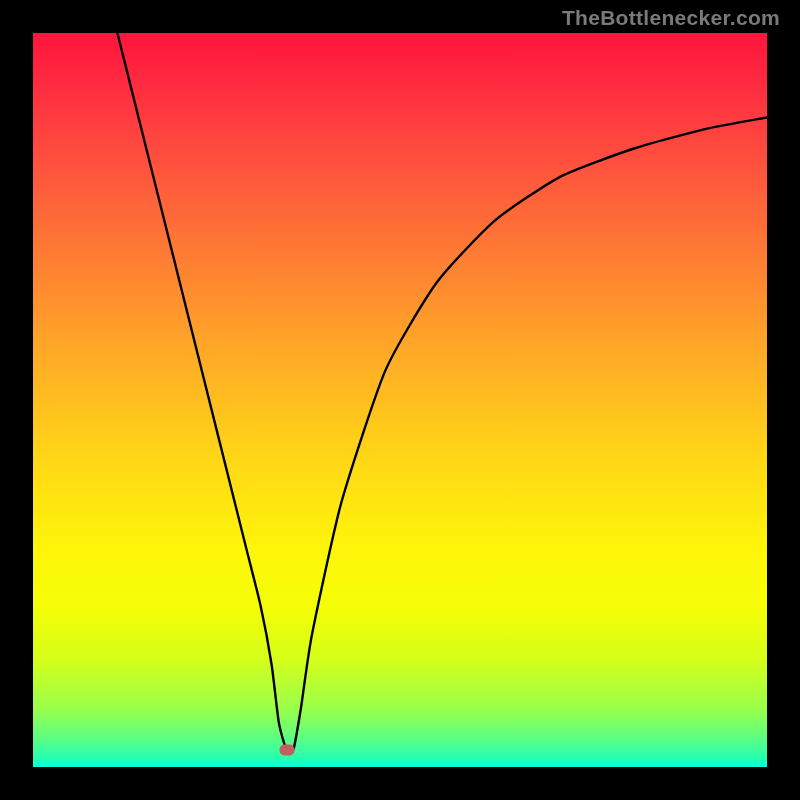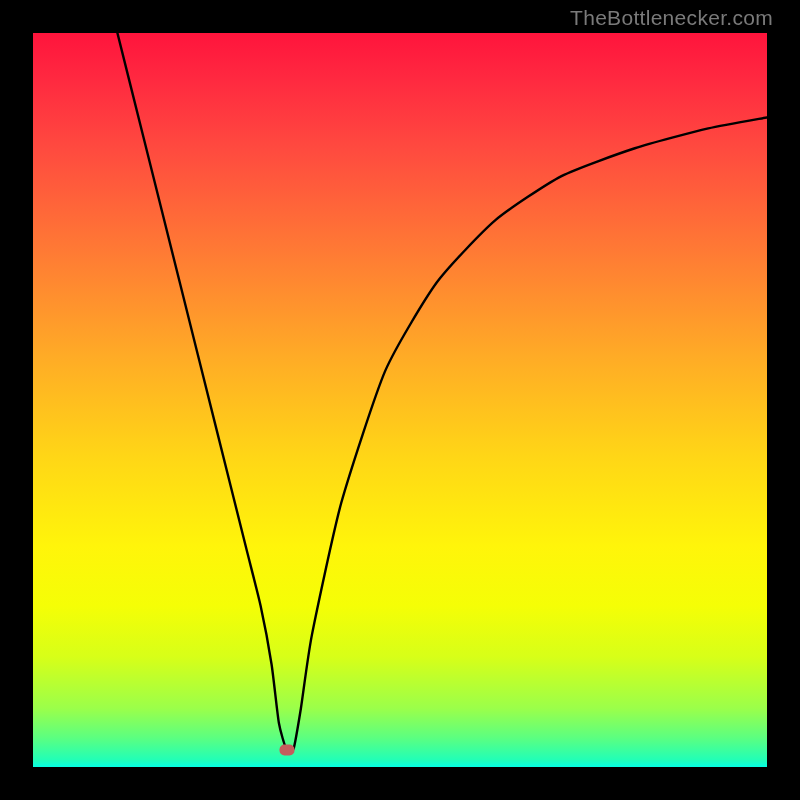--- a/index.html
+++ b/index.html
@@ -37,25 +37,25 @@
       #d7ff18 85%,
       #9bff4a 92%,
       #5cff80 96%,
       #22ffb6 99%,
       #06ffe4 100%
     );
   }
   .attribution {
     position: absolute;
     top: 6px;
-    right: 27px;
+    right: 20px;
     color: #7a7a7a;
     font-size: 21px;
     letter-spacing: 0.3px;
-    font-weight: 400;
+    font-weight: 700;
     user-select: none;
   }
   svg.curve {
     position: absolute;
     left: 0;
     top: 0;
     width: 734px;
     height: 734px;
   }
   .marker {

